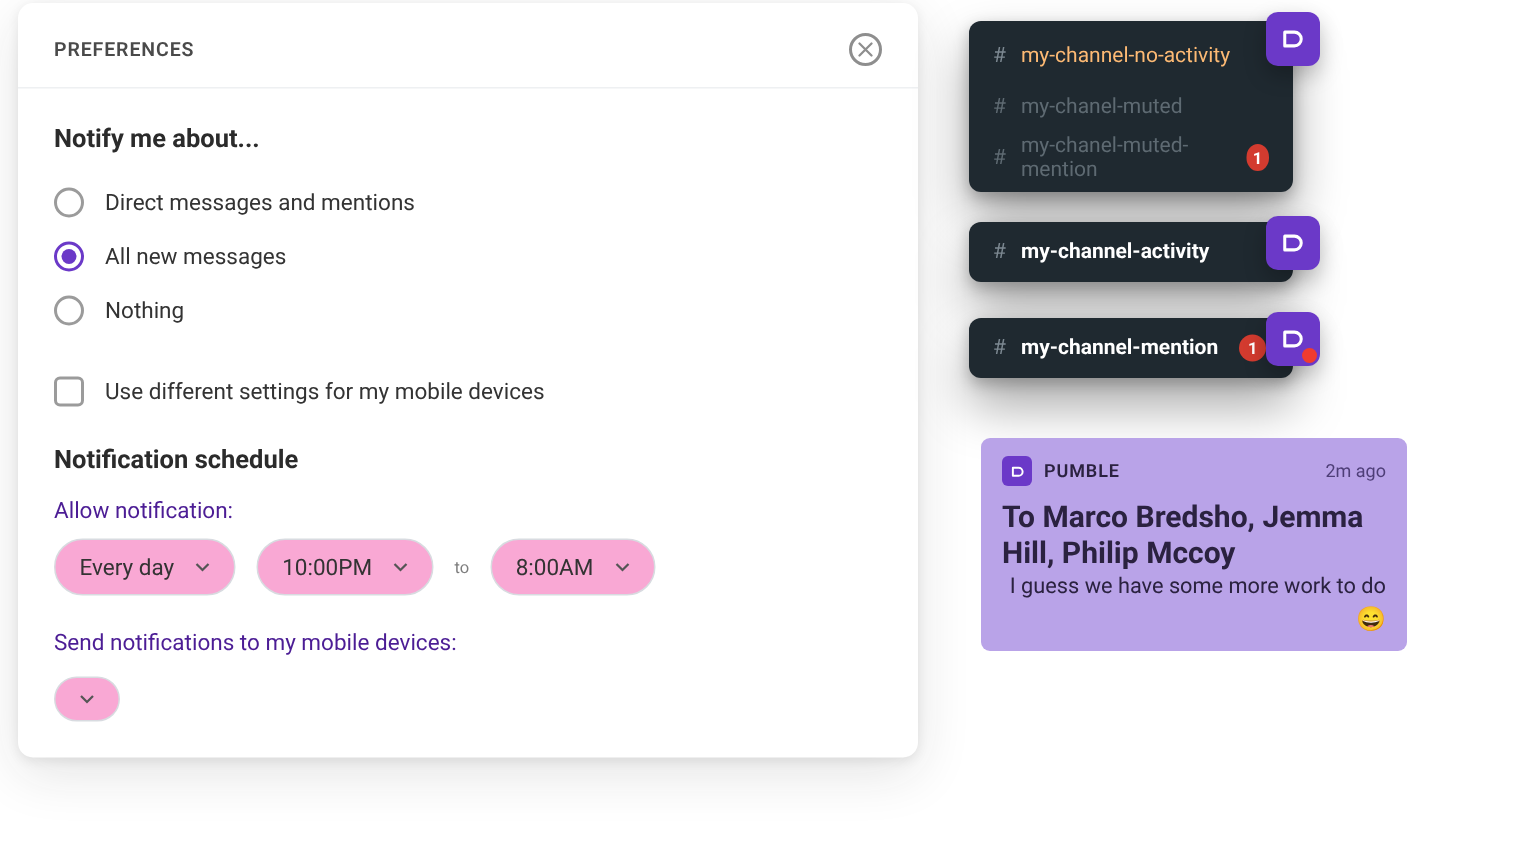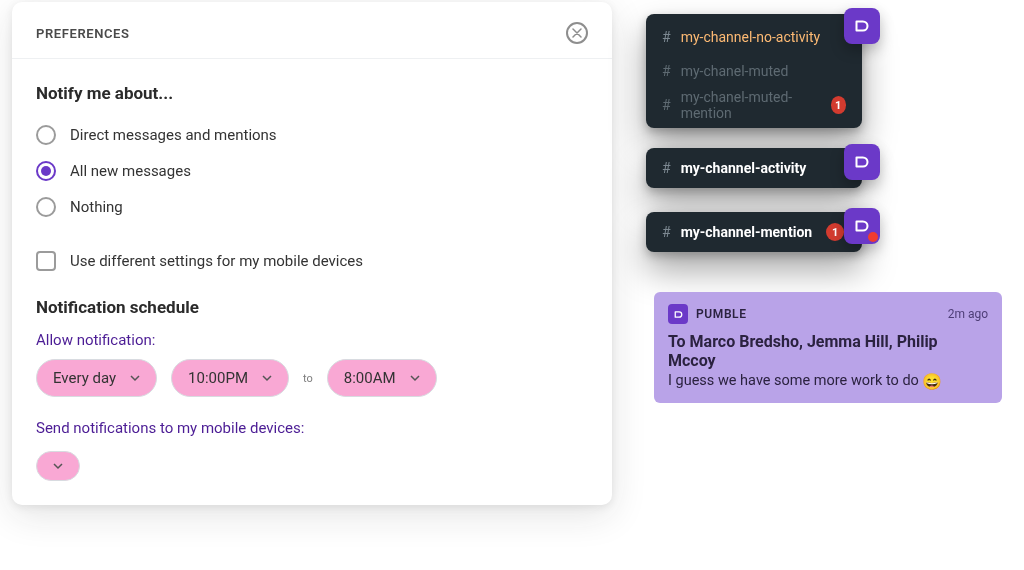--- a/index.html
+++ b/index.html
@@ -109,34 +109,34 @@
     box-shadow: 0 6px 14px rgba(0,0,0,.25);
   }
   .logo-badge svg { width: 22px; height: 22px; }
   .lb1 { left: 844px; top: 8px; }
   .lb2 { left: 844px; top: 144px; }
   .lb3 { left: 844px; top: 208px; }
   .pulse { position: absolute; right: 2px; bottom: 2px; width: 10px; height: 10px; border-radius: 50%; background: #f03b2f; }
 
   
   .toast {
-    position: absolute; left: 654px; top: 292px; width: 348px;
+    position: absolute; left: 654px; top: 292px; width: 284px;
     background: #b9a3e8; border-radius: 6px; padding: 12px 14px;
     color: #2b2240;
   }
   .toast-head { display: flex; align-items: center; gap: 8px; }
   .toast-ico {
     width: 20px; height: 20px; border-radius: 4px; background: #6b39c8;
     display: inline-flex; align-items: center; justify-content: center;
   }
   .toast-ico svg { width: 13px; height: 13px; }
   .toast-app { font-size: 12px; letter-spacing: .6px; font-weight: 600; }
   .toast-time { margin-left: auto; font-size: 12px; color: #4e3e77; }
-  .toast-title { font-weight: 700; font-size: 16px; margin-top: 8px; }
-  .toast-body { font-size: 14.5px; margin-top: 2px; display: flex; align-items: flex-start; gap: 4px; }
+  .toast-title { font-weight: 700; font-size: 20px; margin-top: 8px; }
+  .toast-body { font-size: 14.5px; margin-top: 2px; display: flex; align-items: flex-end; gap: 4px; flex-direction: column; }
   .emoji { font-size: 16px; }
 </style>
 </head>
 <body>
 
 <div class="prefs">
   <div class="prefs-head">
     <div class="prefs-title">PREFERENCES</div>
     <div class="close-btn">
       <svg viewBox="0 0 10 10">

